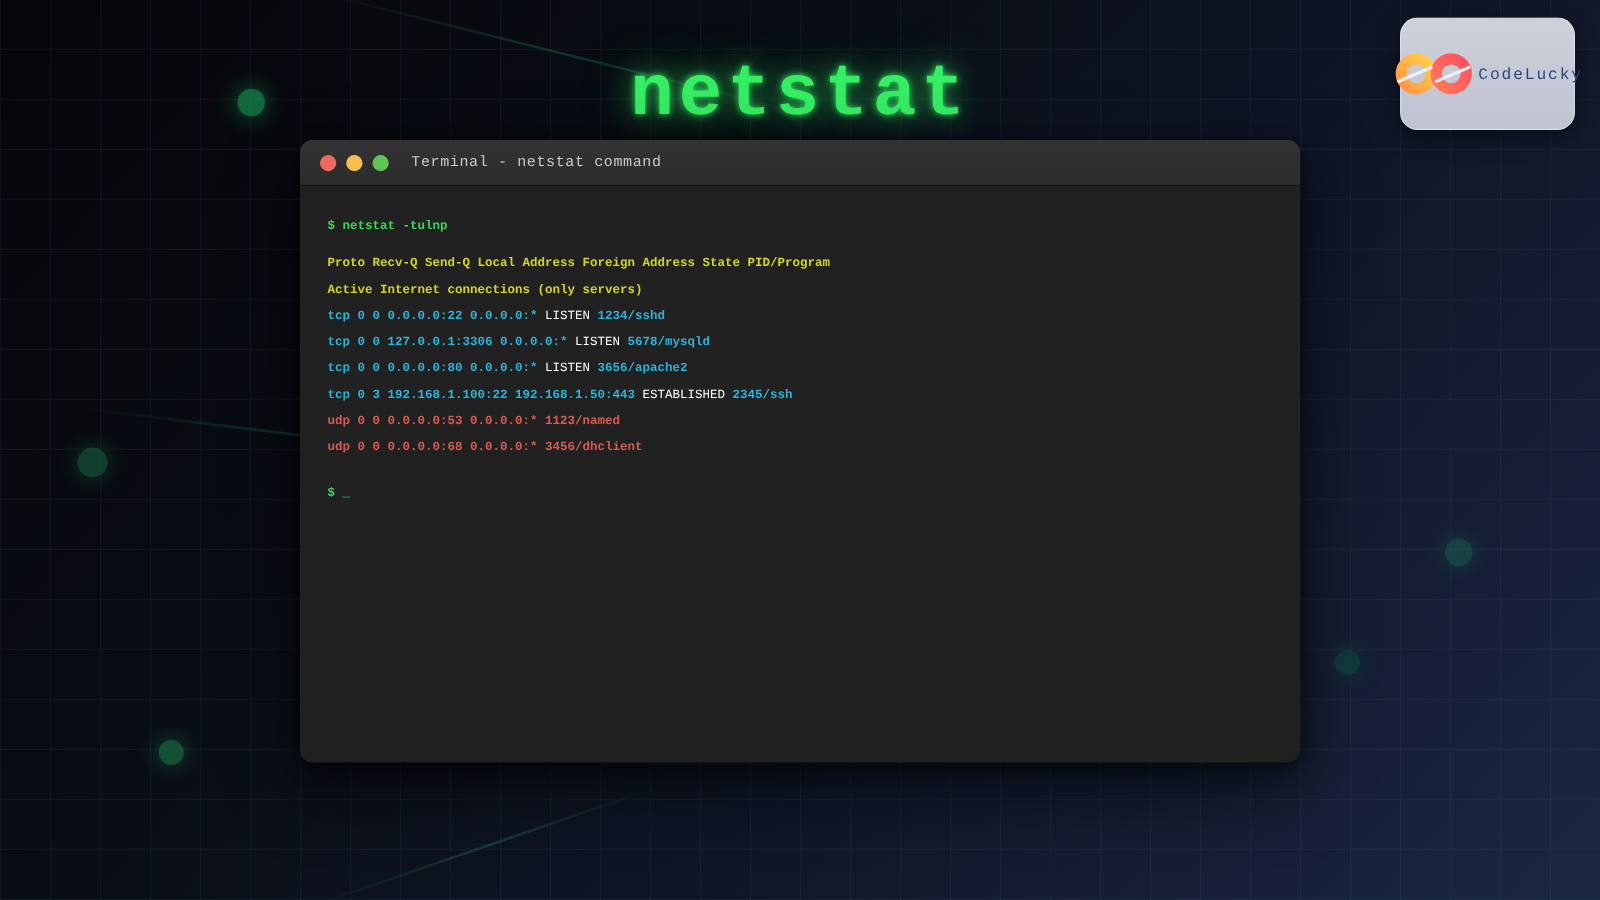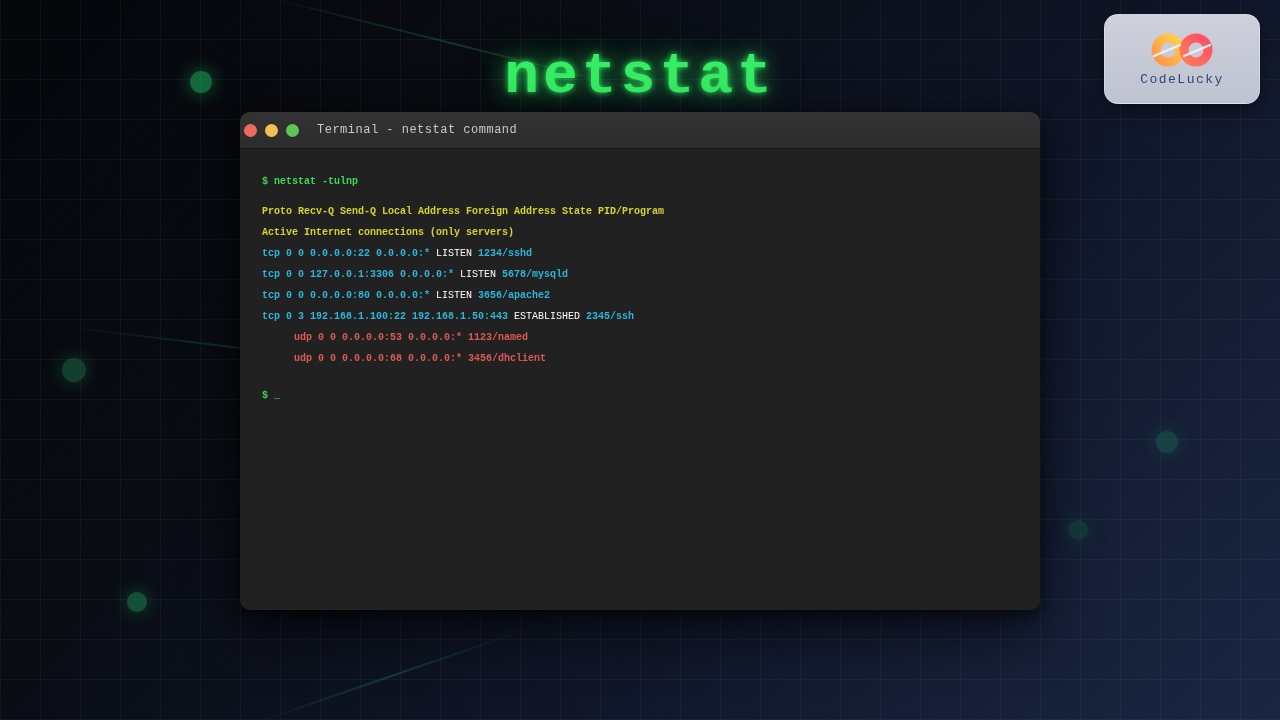--- a/index.html
+++ b/index.html
@@ -32,26 +32,26 @@
     position: absolute; top: 44px; left: 0; width: 100%;
     text-align: center;
     font-size: 58px; font-weight: 700; letter-spacing: 4px;
     color: #35ee63;
     text-shadow: 0 0 6px rgba(53,238,99,0.95), 0 0 22px rgba(53,238,99,0.6), 0 0 44px rgba(53,238,99,0.35);
   }
 
   
   .brand-badge {
     position: absolute; top: 14px; right: 20px;
-    width: 156px; height: 90px;
+    width: 140px; height: 90px;
     border-radius: 14px;
     background: linear-gradient(180deg, #ced1dc 0%, #bfc3d0 100%);
     border: 1px solid rgba(255,255,255,0.3);
     box-shadow: 0 6px 18px rgba(0,0,0,0.45);
-    display: flex; flex-direction: column; align-items: center; justify-content: center;
+    display: flex; flex-direction: row; align-items: center; justify-content: center;
     gap: 3px;
     margin-left: 32px;
   }
   .brand-badge svg { display: block; }
   .brand-name {
     font-size: 13px; color: #2c4776; letter-spacing: 1.5px;
   }
 
   
   .terminal-window {
@@ -60,21 +60,21 @@
     border-radius: 10px;
     background: #212121;
     box-shadow: 0 20px 55px rgba(0,0,0,0.6), 0 4px 14px rgba(0,0,0,0.5);
     overflow: hidden;
   }
   .terminal-titlebar {
     height: 37px;
     background: linear-gradient(180deg, #333333 0%, #2c2c2c 100%);
     border-bottom: 1px solid #171717;
     display: flex; align-items: center;
-    padding-left: 4px;
+    padding-left: 16px;
   }
   .traffic-lights { display: flex; gap: 8px; }
   .traffic-light { width: 13px; height: 13px; border-radius: 50%; }
   .tl-close    { background: #ee6a5e; }
   .tl-minimize { background: #f4bf4f; }
   .tl-maximize { background: #5ec454; }
   .terminal-title {
     margin-left: 18px;
     font-size: 12px; letter-spacing: 0.5px;
     color: #c9c9c9;
@@ -84,21 +84,21 @@
     padding: 22px 22px 0 22px;
     font-size: 10px;
   }
   .term-line { line-height: 21px; white-space: pre; }
   .term-line.blank-sm { height: 9px; }
   .term-line.blank-md { height: 16px; }
   .seg-green  { color: #3cd856; font-weight: 700; }
   .seg-yellow { color: #d3d32c; font-weight: 700; }
   .seg-cyan   { color: #2fb3d9; font-weight: 700; margin-top: 32px; }
   .seg-teal   { color: #ffffff; font-weight: 400; }
-  .seg-red    { color: #da5a52; font-weight: 700; margin-left: 32px; }
+  .seg-red    { color: #da5a52; font-weight: 700; }
   .seg-cursor { color: #3cd856; font-weight: 700; }
 </style>
 </head>
 <body>
 
 <div class="grid-overlay"></div>
 <div id="bg-decor">
     <div class="bg-dot" style="left: 190px; top: 71px; width: 22px; height: 22px; background: rgb(27, 167, 90); opacity: 0.6; box-shadow: rgb(27, 167, 90) 0px 0px 18px;"></div>
     <div class="bg-dot" style="left: 62px; top: 358px; width: 24px; height: 24px; background: rgb(26, 107, 70); opacity: 0.55; box-shadow: rgb(26, 107, 70) 0px 0px 18px;"></div>
     <div class="bg-dot" style="left: 127px; top: 592px; width: 20px; height: 20px; background: rgb(26, 127, 78); opacity: 0.6; box-shadow: rgb(26, 127, 78) 0px 0px 18px;"></div>

